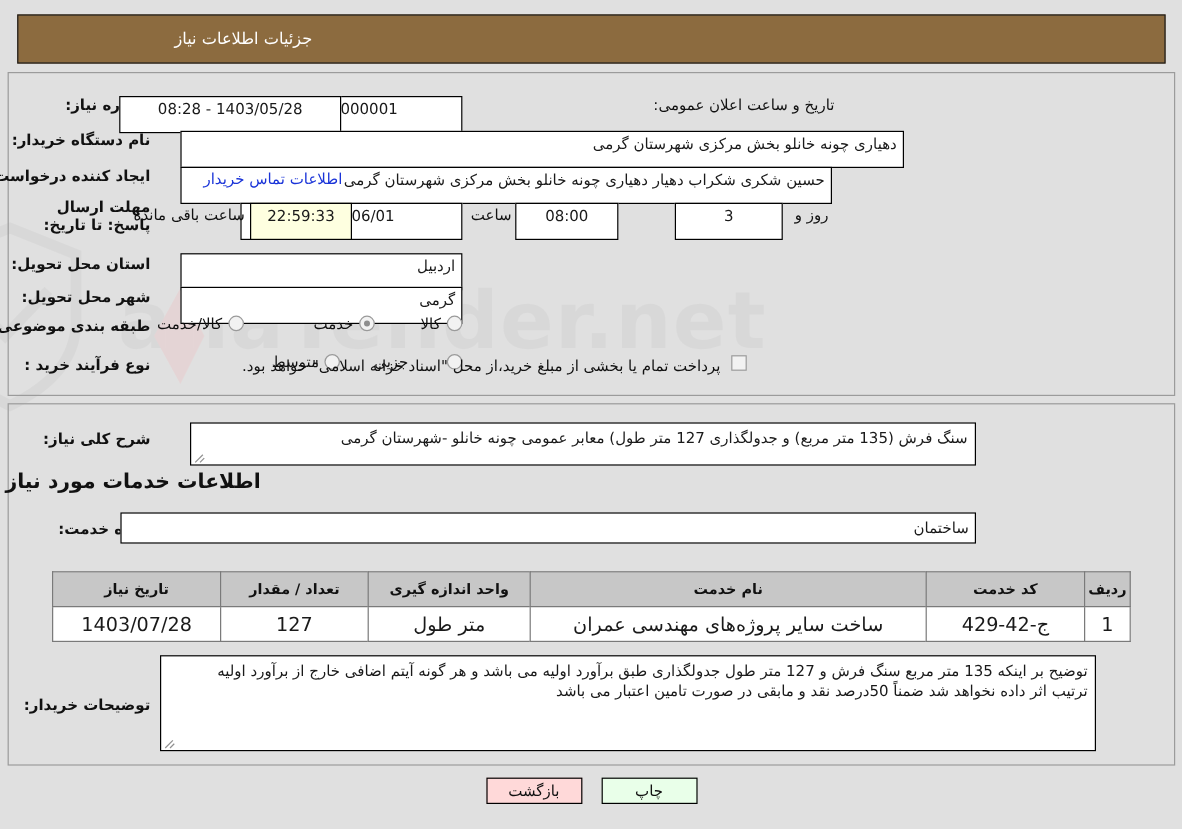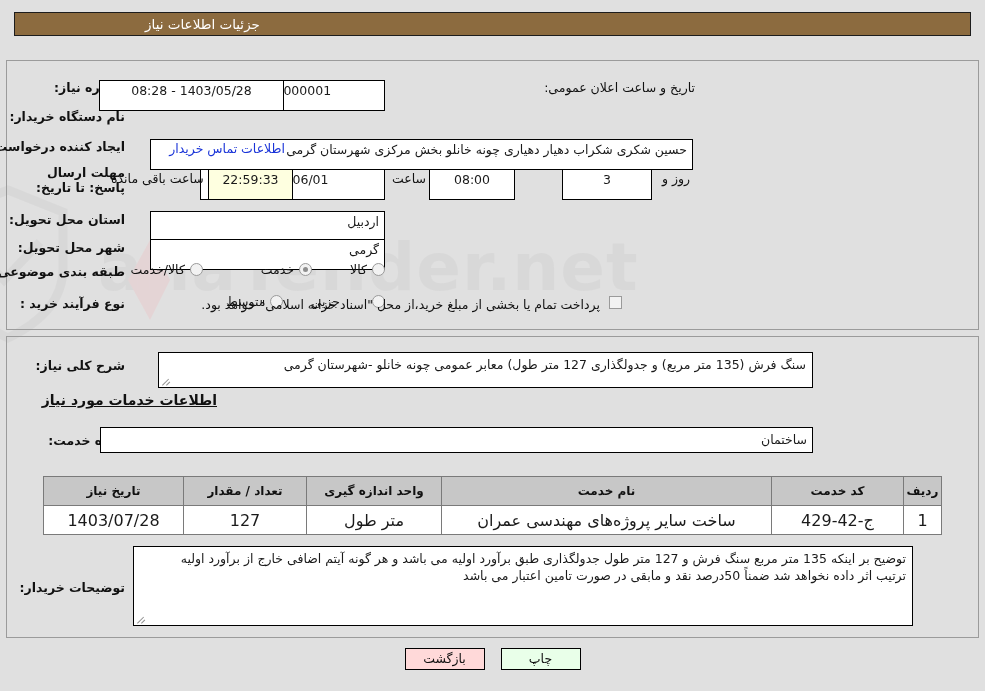--- a/index.html
+++ b/index.html
@@ -28,21 +28,21 @@
     z-index: 0;
     opacity: 0.30;
   }
 
   
   .page-header {
     position: absolute;
     left: 14px;
     top: 12px;
     right: 14px;
-    height: 24px;
+    height: 41px;
     background: #8c6b3f;
     border: 1px solid #1d1d1d;
     box-sizing: border-box;
     display: flex;
     align-items: center;
     justify-content: flex-start;
     padding-left: 0;
     padding-right: 0;
     z-index: 2;
   }
@@ -181,25 +181,24 @@
   .grip i {
     position: absolute;
     background: #555;
     height: 1px;
     transform: rotate(-45deg);
     transform-origin: 0 0;
   }
 
   .section-title {
     position: absolute;
-    font-size: 14px;
+    font-size: 17px;
     font-weight: bold;
     color: #111;
     z-index: 3;
-    text-decoration: underline;
   }
 
   
   .tbl-wrap {
     position: absolute;
     left: 44px;
     top: 476px;
     width: 898px;
     z-index: 3;
   }
@@ -287,20 +286,21 @@
   <div class="fld" style="position:absolute; right:600px; top:80px; width:235px;">1103094704000001</div>
 
   <div class="frow" style="right:290px; top:80px;">
     <span class="lbl-ar">تاریخ و ساعت اعلان عمومی:</span>
   </div>
   <div class="fld" style="position:absolute; right:701px; top:80px; width:185px; left:99px;">1403/05/28 - 08:28</div>
 
   <div class="frow" style="right:860px; top:109px;">
     <span class="lbl">نام دستگاه خریدار:</span>
   </div>
+  <div class="fld rtltext" style="position:absolute; right:232px; top:109px; width:603px;">دهیاری چونه خانلو بخش مرکزی شهرستان گرمی</div>
 
   <div class="frow" style="right:860px; top:139px;">
     <span class="lbl">ایجاد کننده درخواست:</span>
   </div>
   <div class="fld rtltext" style="position:absolute; right:292px; top:139px; width:543px;">حسین شکری شکراب دهیار دهیاری چونه خانلو بخش مرکزی شهرستان گرمی</div>
   <div class="linkbtn" style="position:absolute; right:700px; top:141px; left:187px;">اطلاعات تماس خریدار</div>
 
   <div class="frow" style="right:860px; top:165px; width:118px; white-space:normal; display:block;">
     <span class="lbl" style="display:block; line-height:15px; text-align:right;">مهلت ارسال پاسخ: تا تاریخ:</span>
   </div>

